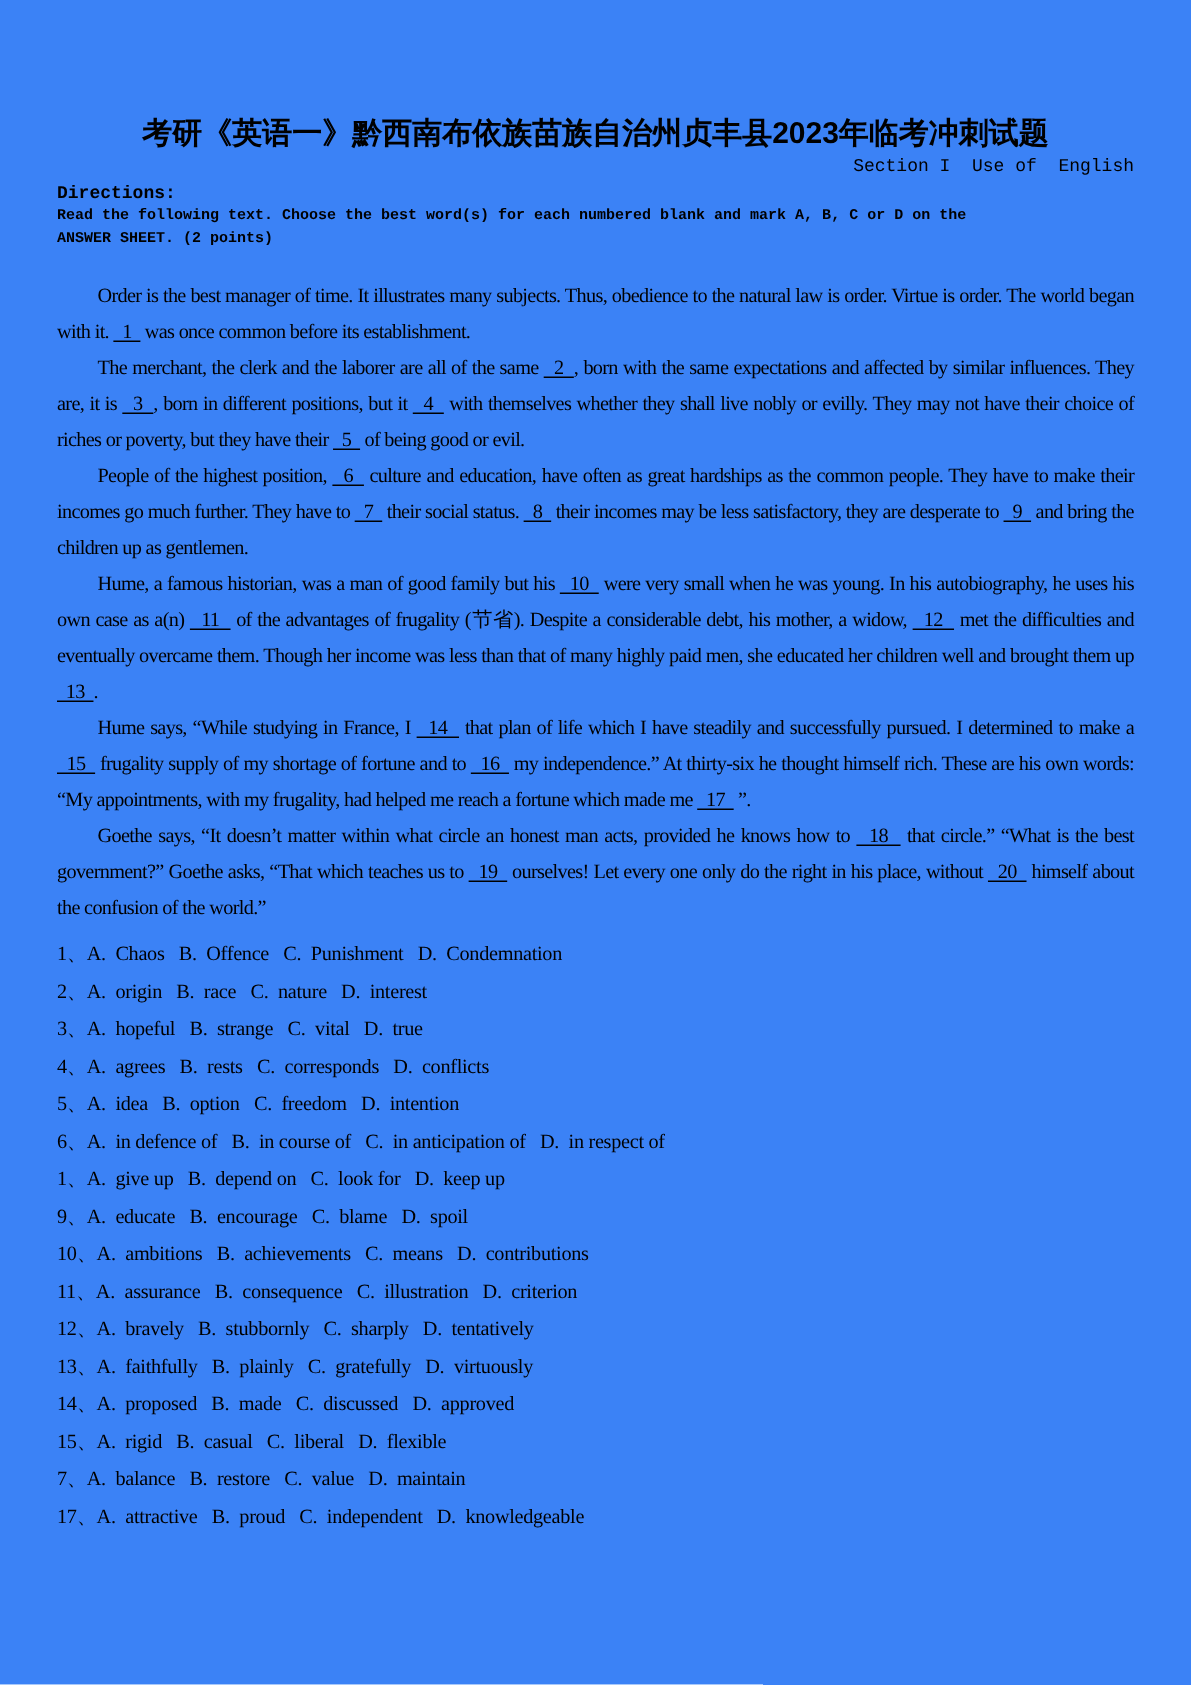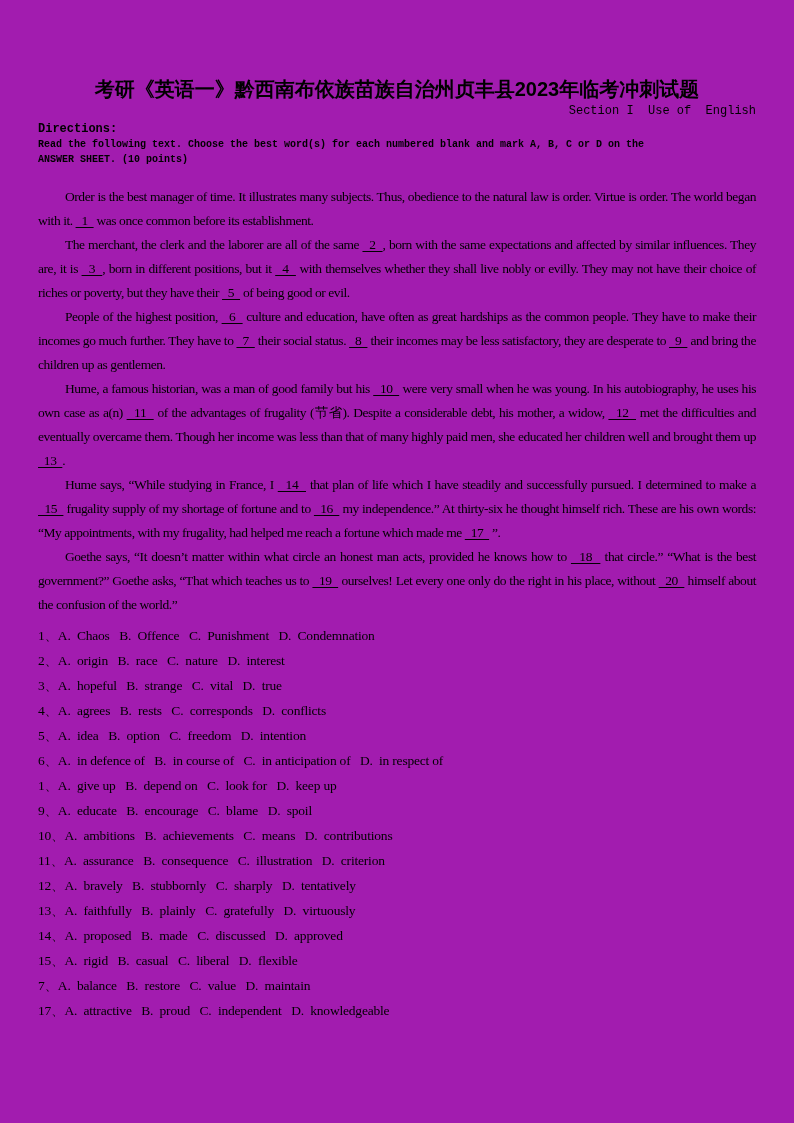--- a/index.html
+++ b/index.html
@@ -5,21 +5,21 @@
   html, body {
     margin: 0;
     padding: 0;
     background: #ffffff;
   }
   .page {
     position: relative;
     width: 794px;
     height: 1123px;
     margin: 0 auto;
-    background: #a21caf;
+    background: #3b82f6;
     box-sizing: border-box;
     padding: 78px 38px 0 38px;
     color: #000000;
     overflow: hidden;
   }
   .title {
     margin: 0 0 4px 0;
     font-family: "Liberation Sans", sans-serif;
     font-weight: 700;
     font-size: 20px;
@@ -80,21 +80,21 @@
 </head>
 <body>
 
 <div class="page">
   <h1 class="title">考研《英语一》黔西南布依族苗族自治州贞丰县2023年临考冲刺试题</h1>
   <div class="section-heading">Section I  Use of  English</div>
   <div class="directions">
     <div class="directions-label">Directions:</div>
     <div id="directions-lines">
         <div class="directions-line">Read the following text. Choose the best word(s) for each numbered blank and mark A, B, C or D on the</div>
-        <div class="directions-line">ANSWER SHEET. (10 points)</div>
+        <div class="directions-line">ANSWER SHEET. (2 points)</div>
       </div>
   </div>
   <div class="passage" id="passage">
       <p class="para">Order is the best manager of time. It illustrates many subjects. Thus, obedience to the natural law is order. Virtue is order. The world began with it. <span class="blank">&nbsp;&nbsp;1&nbsp;&nbsp;</span> was once common before its establishment.</p>
       <p class="para">The merchant, the clerk and the laborer are all of the same <span class="blank">&nbsp;&nbsp;2&nbsp;&nbsp;</span>, born with the same expectations and affected by similar influences. They are, it is <span class="blank">&nbsp;&nbsp;3&nbsp;&nbsp;</span>, born in different positions, but it <span class="blank">&nbsp;&nbsp;4&nbsp;&nbsp;</span> with themselves whether they shall live nobly or evilly. They may not have their choice of riches or poverty, but they have their <span class="blank">&nbsp;&nbsp;5&nbsp;&nbsp;</span> of being good or evil.</p>
       <p class="para">People of the highest position, <span class="blank">&nbsp;&nbsp;6&nbsp;&nbsp;</span> culture and education, have often as great hardships as the common people. They have to make their incomes go much further. They have to <span class="blank">&nbsp;&nbsp;7&nbsp;&nbsp;</span> their social status. <span class="blank">&nbsp;&nbsp;8&nbsp;&nbsp;</span> their incomes may be less satisfactory, they are desperate to <span class="blank">&nbsp;&nbsp;9&nbsp;&nbsp;</span> and bring the children up as gentlemen.</p>
       <p class="para">Hume, a famous historian, was a man of good family but his <span class="blank">&nbsp;&nbsp;10&nbsp;&nbsp;</span> were very small when he was young. In his autobiography, he uses his own case as a(n) <span class="blank">&nbsp;&nbsp;11&nbsp;&nbsp;</span> of the advantages of frugality (节省). Despite a considerable debt, his mother, a widow, <span class="blank">&nbsp;&nbsp;12&nbsp;&nbsp;</span> met the difficulties and eventually overcame them. Though her income was less than that of many highly paid men, she educated her children well and brought them up <span class="blank">&nbsp;&nbsp;13&nbsp;&nbsp;</span>.</p>
       <p class="para">Hume says, “While studying in France, I <span class="blank">&nbsp;&nbsp;14&nbsp;&nbsp;</span> that plan of life which I have steadily and successfully pursued. I determined to make a <span class="blank">&nbsp;&nbsp;15&nbsp;&nbsp;</span> frugality supply of my shortage of fortune and to <span class="blank">&nbsp;&nbsp;16&nbsp;&nbsp;</span> my independence.” At thirty-six he thought himself rich. These are his own words: “My appointments, with my frugality, had helped me reach a fortune which made me <span class="blank">&nbsp;&nbsp;17&nbsp;&nbsp;</span> ”.</p>
       <p class="para">Goethe says, “It doesn’t matter within what circle an honest man acts, provided he knows how to <span class="blank">&nbsp;&nbsp;18&nbsp;&nbsp;</span> that circle.” “What is the best government?” Goethe asks, “That which teaches us to <span class="blank">&nbsp;&nbsp;19&nbsp;&nbsp;</span> ourselves! Let every one only do the right in his place, without <span class="blank">&nbsp;&nbsp;20&nbsp;&nbsp;</span> himself about the confusion of the world.”</p>
     </div>

